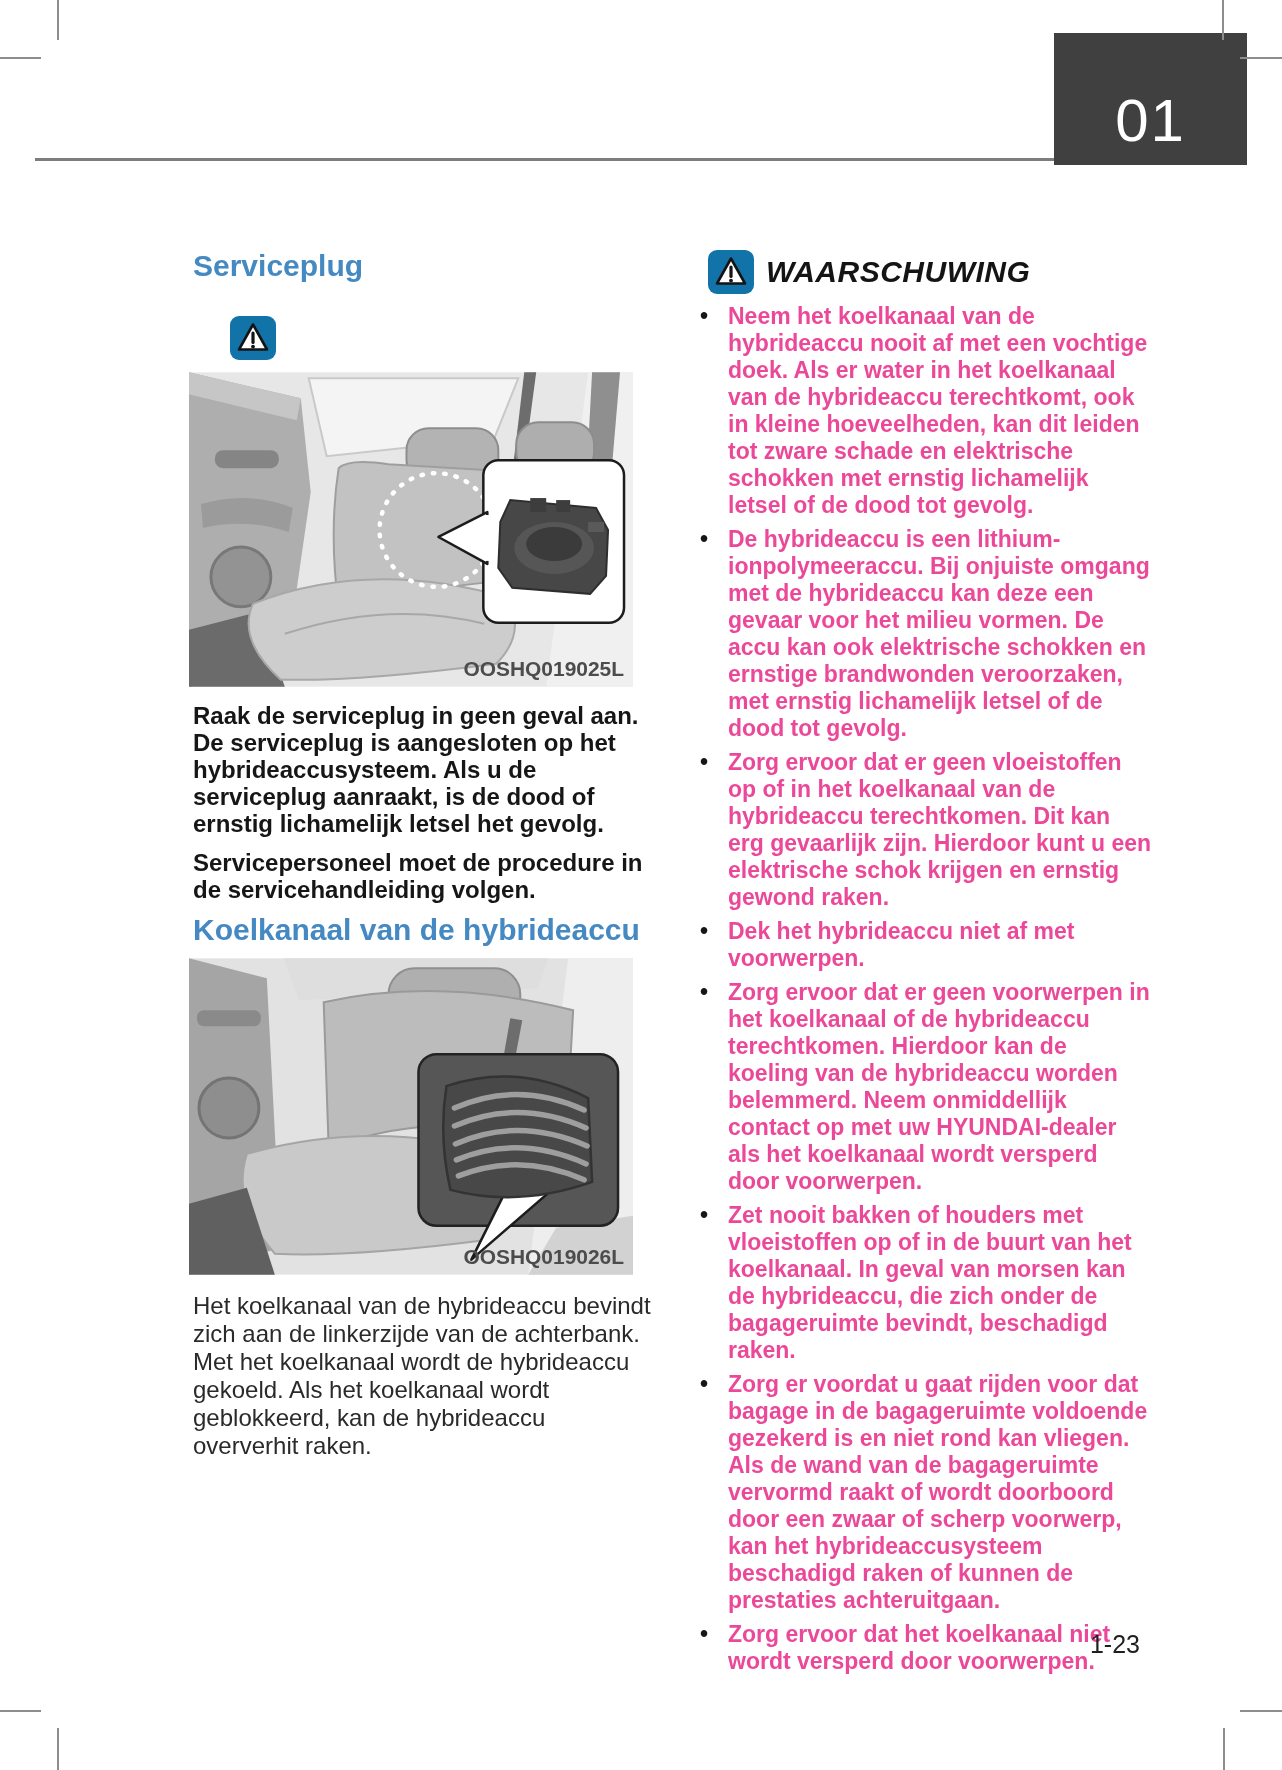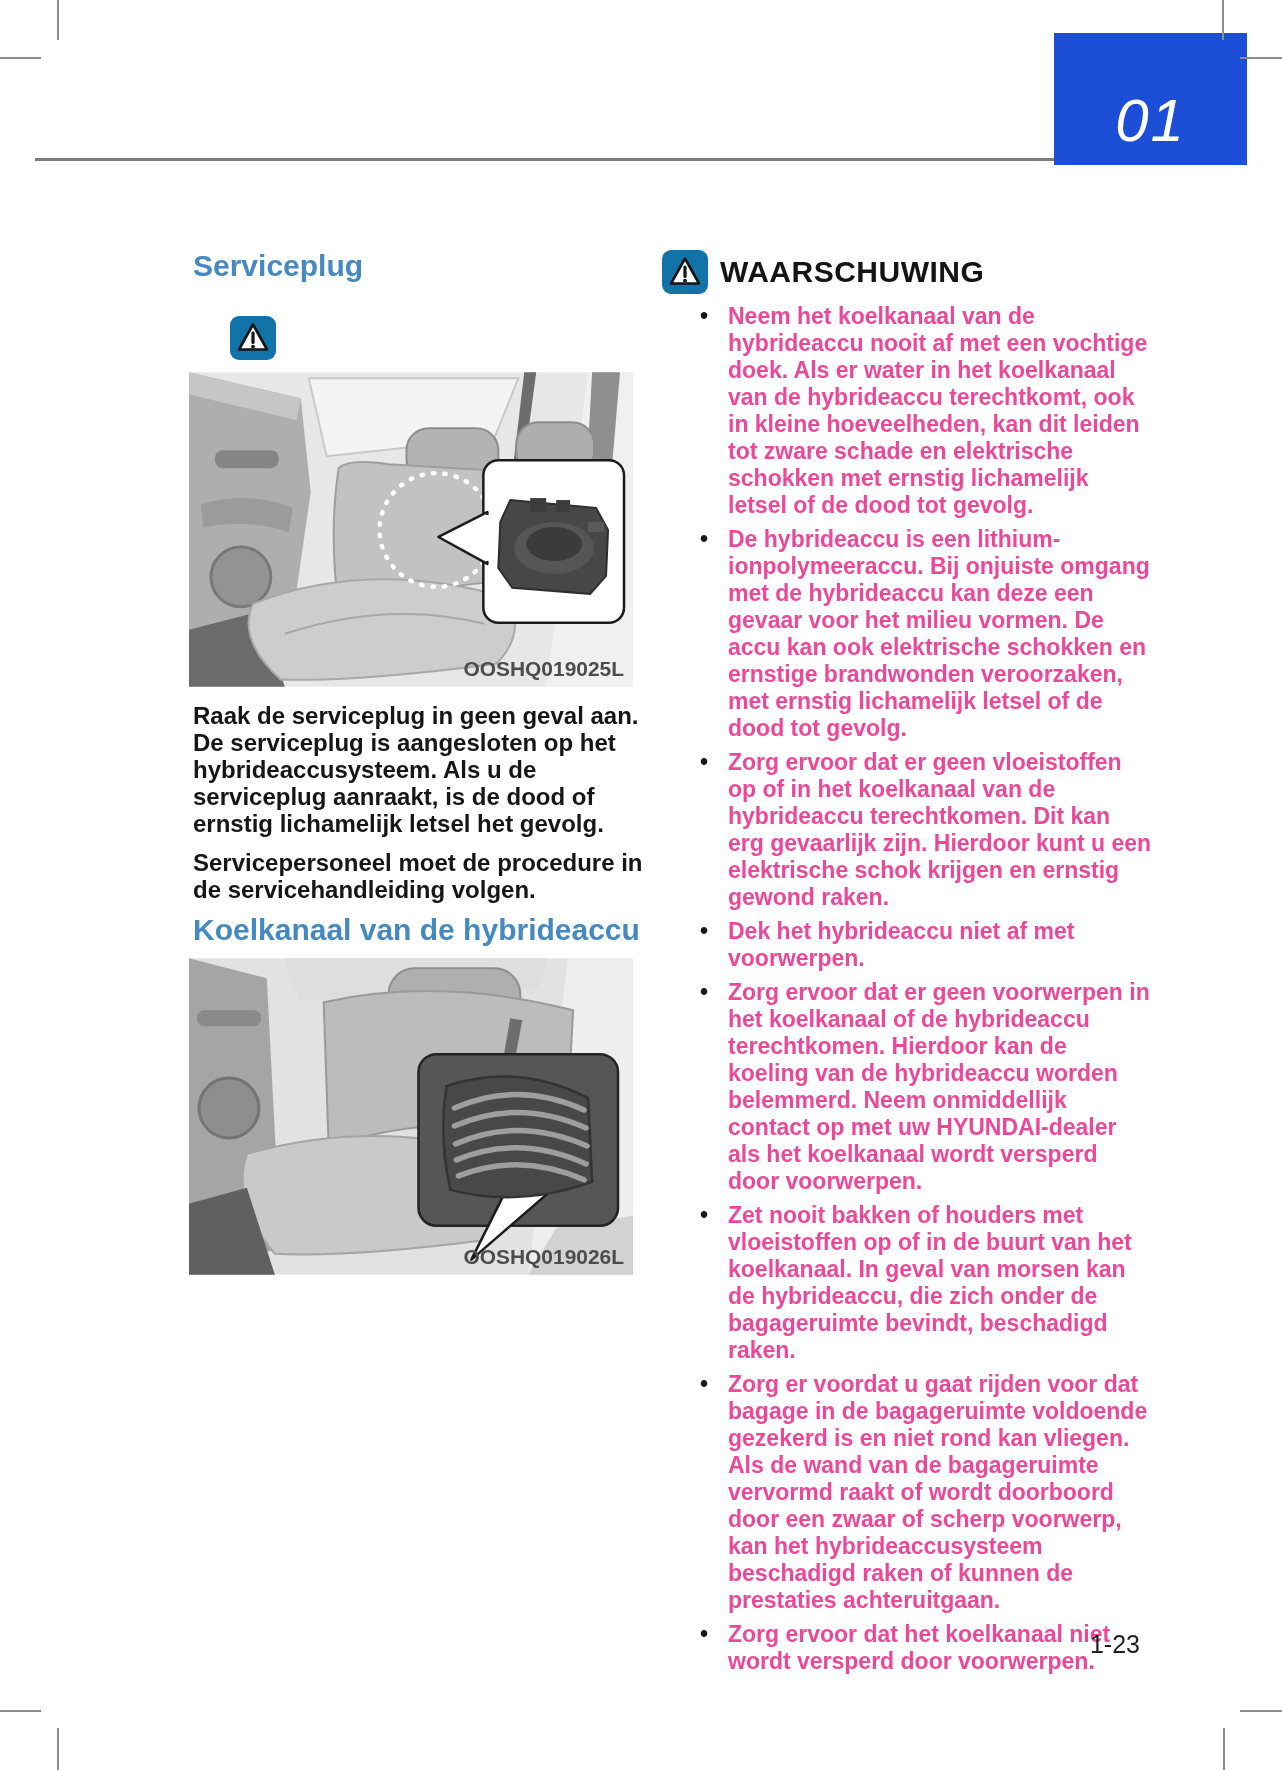--- a/index.html
+++ b/index.html
@@ -9,25 +9,24 @@
     background:#ffffff;
     font-family:"Liberation Sans", sans-serif;
     color:#1a1a1a;
     overflow:hidden;
   }
   
   .crop{position:absolute;background:#8d8d8d;z-index:5;}
   
   .chapter-box{
     position:absolute;left:1054px;top:33px;width:193px;height:132px;
-    background:#1d4ed8;color:#ffffff;
+    background:#404040;color:#ffffff;
     display:flex;align-items:flex-end;justify-content:center;
     font-size:60px;line-height:1;padding-bottom:14px;box-sizing:border-box;
     letter-spacing:2px;
-    font-style:italic;
   }
   .top-rule{position:absolute;left:35px;top:158px;width:1019px;height:3px;background:#7d7d7d;}
 
   
   .blue-heading{
     position:absolute;color:#4589c2;font-weight:bold;font-size:30px;line-height:34px;
     white-space:nowrap;margin:0;
   }
   
   .warn-header{position:absolute;display:flex;align-items:center;gap:12px;}
@@ -159,23 +158,24 @@
         <path d="M266,168 Q330,140 398,170" fill="none" stroke="#9e9e9e" stroke-width="5.5" stroke-linecap="round"></path>
         <path d="M267,186 Q330,158 399,188" fill="none" stroke="#9e9e9e" stroke-width="5.5" stroke-linecap="round"></path>
         <path d="M268,202 Q330,176 398,206" fill="none" stroke="#9e9e9e" stroke-width="5.5" stroke-linecap="round"></path>
         <path d="M270,218 Q332,194 396,222" fill="none" stroke="#9e9e9e" stroke-width="5.5" stroke-linecap="round"></path>
       </g>
       <text x="436" y="306" text-anchor="end" font-size="21" font-weight="bold" fill="#4c4c4c">OOSHQ019026L</text>
     </svg>
   </figure>
 
   <div class="text-block reg-paras">
+    <p>Het koelkanaal van de hybrideaccu bevindt zich aan de linkerzijde van de achterbank. Met het koelkanaal wordt de hybrideaccu gekoeld. Als het koelkanaal wordt geblokkeerd, kan de hybrideaccu oververhit raken.</p>
   </div>
 
-  <div class="warn-header" style="left:662px;top:250px;">
+  <div class="warn-header" style="left:708px;top:250px;font-style:italic;">
     <svg class="warn-icon" viewBox="0 0 46 44">
       <rect x="0" y="0" width="46" height="44" rx="9" fill="#1173a8"></rect>
       <polygon points="23,8.5 37,33.5 9,33.5" fill="#ffffff" stroke="#141414" stroke-width="2.6" stroke-linejoin="round"></polygon>
       <line x1="23" y1="17" x2="23" y2="26.5" stroke="#141414" stroke-width="3.2" stroke-linecap="round"></line>
       <circle cx="23" cy="30.6" r="1.9" fill="#141414"></circle>
     </svg>
     <span class="label">WAARSCHUWING</span>
   </div>
 
   <ul class="warning-list">

